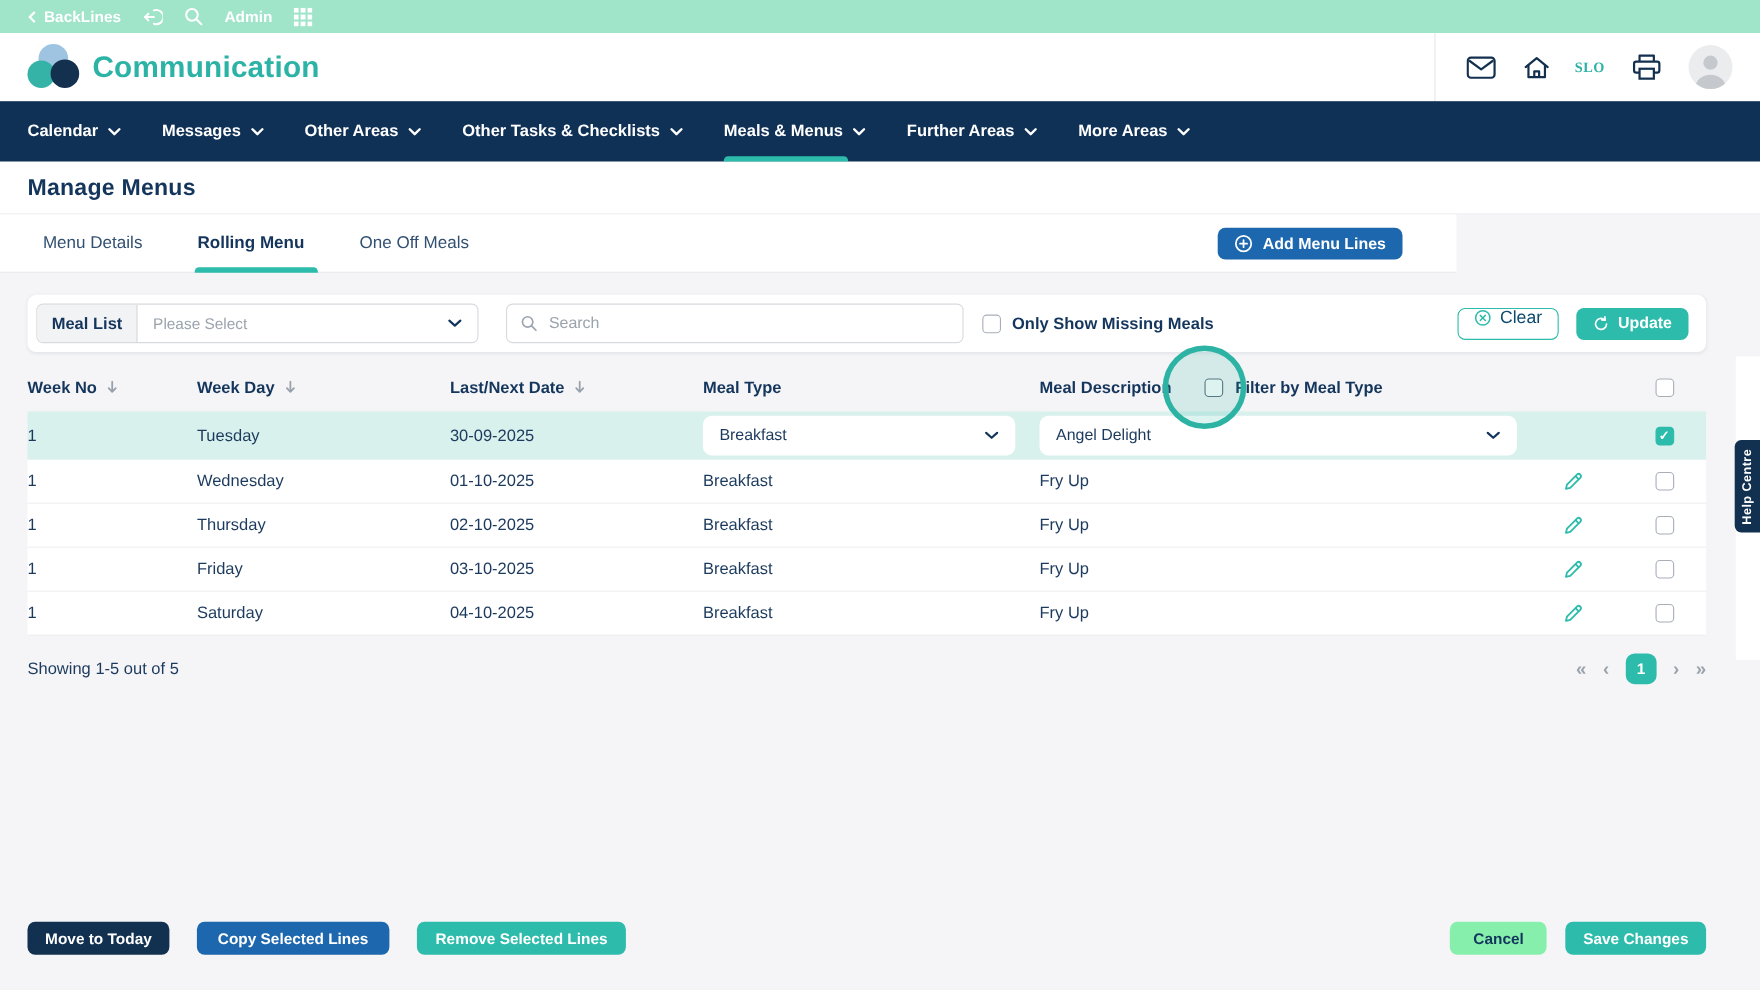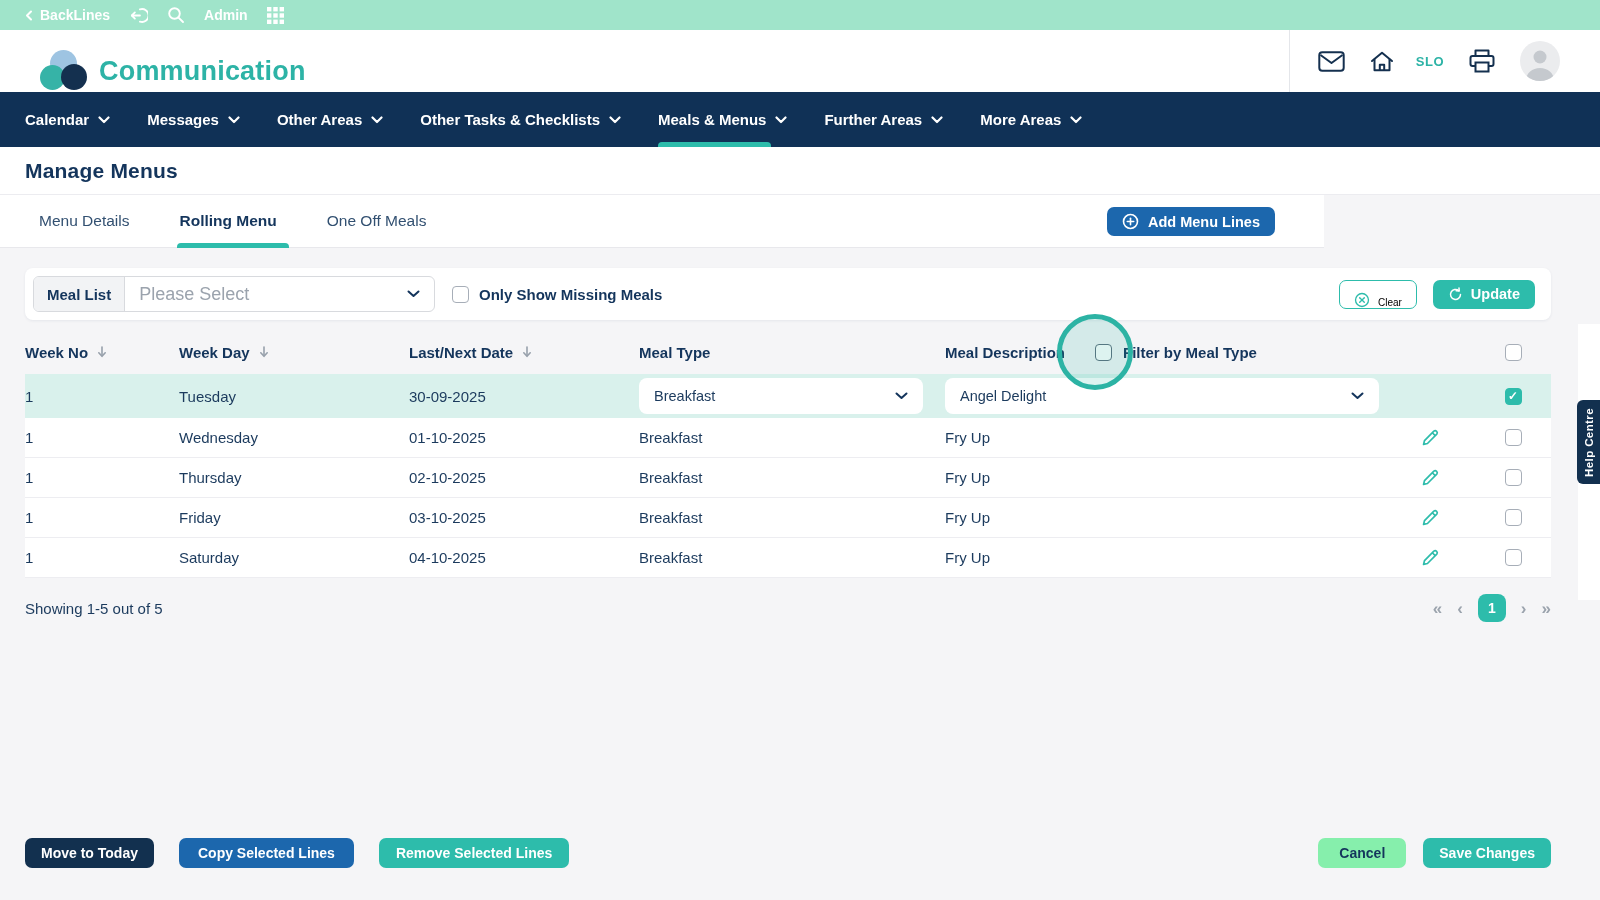--- a/index.html
+++ b/index.html
@@ -13,31 +13,31 @@
   }
   
   .topbar { position:absolute; top:0; left:0; width:1600px; height:30px; background:#a0e4ca;
     display:flex; align-items:center; padding:0 16px 0 25px;
     color:#fff; font-weight:bold; font-size:14px; }
   .topbar-left { display:flex; align-items:center; gap:7px; cursor:pointer; }
   .topbar-right { display:flex; align-items:center; gap:19px; }
   .tb-link { cursor:pointer; }
   
   .header { position:absolute; top:30px; left:0; width:1600px; height:62px; background:#fff;
-    display:flex; align-items:flex-end; justify-content:space-between; padding:0 40px; }
+    display:flex; align-items:center; justify-content:space-between; padding:0 25px; }
   .brand { display:flex; align-items:center; gap:13px; }
   .logo { position:relative; width:46px; height:42px; }
   .logo i { position:absolute; border-radius:50%; }
   .logo .c1 { width:27px; height:27px; left:10px; top:0;  background:#9ec4e2; }
   .logo .c2 { width:25px; height:25px; left:0;  top:15px; background:#36b3a7; }
   .logo .c3 { width:26px; height:26px; left:21px; top:14px; background:#14304f; }
   .brand-title { color:#2db3a6; font-size:27px; font-weight:bold; letter-spacing:.2px; }
   .header-icons { display:flex; align-items:center; gap:25px; border-left:1px solid #e4e6ea;
     padding-left:28px; height:62px; }
-  .home-group { display:flex; align-items:center; gap:22px; }
+  .home-group { display:flex; align-items:center; gap:22px;font-family:Liberation Serif, serif; }
   .slo { color:#2db3a6; font-size:13px; font-weight:bold; letter-spacing:.5px; }
   .avatar { width:40px; height:40px; border-radius:50%; background:#ebecee; overflow:hidden;
     display:flex; align-items:flex-end; justify-content:center; cursor:pointer; }
   
   .nav { position:absolute; top:92px; left:0; width:1600px; height:55px; background:#103156;
     display:flex; align-items:stretch; padding:0 25px; gap:37px; }
   .nav-item { position:relative; display:flex; align-items:center; gap:9px; color:#fff;
     font-size:15px; font-weight:600; cursor:pointer; }
   .nav-underline { position:absolute; bottom:0; left:0; right:16px; height:5px;
     background:#2dbcab; border-radius:4px 4px 0 0; }
@@ -57,35 +57,35 @@
     border:none; border-radius:7px; display:flex; align-items:center; gap:9px; padding:0 15px;
     font-size:14.5px; font-weight:600; font-family:inherit; cursor:pointer; }
   
   .filter-card { position:absolute; left:25px; top:268px; width:1526px; height:52px; background:#fff;
     border-radius:8px; box-shadow:0 1px 3px rgba(20,48,79,.07); display:flex; align-items:center;
     padding:0 16px 0 8px; }
   .meal-list-group { display:flex; align-items:center; width:402px; height:36px;
     border:1px solid #d8dade; border-radius:6px; overflow:hidden; cursor:pointer; }
   .meal-list-label { background:#f2f3f5; border-right:1px solid #d8dade; height:100%;
     display:flex; align-items:center; padding:0 13px; font-size:15px; font-weight:bold; color:#14355c; }
-  .meal-list-value { flex:1; padding:0 14px; font-size:18px; color:#9ba3ad; }
+  .meal-list-value { flex:1; padding:0 14px; font-size:14px; color:#9ba3ad; }
   .meal-list-group .dd-chevron { margin-right:14px; }
   .search-box { margin-left:25px; width:416px; height:36px; border:1px solid #d8dade; border-radius:6px;
     display:flex; align-items:center; gap:10px; padding:0 12px; }
   .search-box input { border:none; outline:none; flex:1; font-size:14.5px; color:#1b3a5d;
     font-family:inherit; background:transparent; }
   .search-box input::placeholder { color:#9ba3ad; }
   .missing-group { margin-left:17px; display:flex; align-items:center; gap:10px; cursor:pointer; }
   .missing-label { font-size:15px; font-weight:bold; color:#14355c; }
   .checkbox { width:17px; height:17px; border:1.5px solid #a7aeb8; border-radius:4px; background:#fff;
     display:inline-flex; align-items:center; justify-content:center; cursor:pointer; flex:none; }
   .checkbox.dark-border { border-color:#5d6c7c; }
   .checkbox.checked { background:#2dbcab; border-color:#2dbcab; }
-  .clear-btn { margin-left:auto; height:29px; border:1px solid #2dbcab; background:#fff; color:#000000;
-    border-radius:7px; display:flex; align-items:flex-end; gap:8px; padding:0 14px; font-size:10px;
+  .clear-btn { margin-left:auto; height:29px; border:1px solid #2dbcab; background:#fff; color:#0c4a6e;
+    border-radius:7px; display:flex; align-items:flex-start; gap:8px; padding:0 14px; font-size:16px;
     font-family:inherit; cursor:pointer; }
   .update-btn { margin-left:16px; height:29px; background:#2dbcab; border:none; color:#fff;
     border-radius:7px; display:flex; align-items:center; gap:8px; padding:0 15px; font-size:14.5px;
     font-weight:600; font-family:inherit; cursor:pointer; }
   
   .right-gutter { position:absolute; right:0; top:324px; width:22px; height:276px; background:#fff; }
   .table { position:absolute; left:25px; top:330px; width:1526px; }
   .grid-row { display:grid; grid-template-columns:154px 230px 230px 306px 440px 90px 76px;
     align-items:center; }
   .thead { height:44px; font-size:15px; font-weight:bold; color:#14355c; }
@@ -308,20 +308,29 @@
 <div class="filter-card">
   <div class="meal-list-group">
     <span class="meal-list-label">Meal List</span>
     <span class="meal-list-value">Please Select</span>
     <span class="dd-chevron">
       <svg width="13" height="8" viewBox="0 0 13 8">
           <polyline points="1.5,1.5 6.5,6 11.5,1.5" fill="none" stroke="#14355c" stroke-width="2" stroke-linecap="round" stroke-linejoin="round"></polyline>
         </svg>
     </span>
   </div>
+  <div class="search-box">
+    <span>
+      <svg width="16" height="16" viewBox="0 0 18 18">
+          <circle cx="7.5" cy="7.5" r="5.3" fill="none" stroke="#9ba3ad" stroke-width="1.7"></circle>
+          <line x1="11.8" y1="11.8" x2="16" y2="16" stroke="#9ba3ad" stroke-width="1.7" stroke-linecap="round"></line>
+        </svg>
+    </span>
+    <input type="text" placeholder="Search" style="">
+  </div>
   <div class="missing-group">
     <span class="checkbox"></span>
     <span class="missing-label">Only Show Missing Meals</span>
   </div>
   <button class="clear-btn">
     <span>
       <svg width="16" height="16" viewBox="0 0 18 18">
           <circle cx="9" cy="9" r="7.3" fill="none" stroke="#2dbcab" stroke-width="1.5"></circle>
           <line x1="6.4" y1="6.4" x2="11.6" y2="11.6" stroke="#2dbcab" stroke-width="1.5" stroke-linecap="round"></line>
           <line x1="11.6" y1="6.4" x2="6.4" y2="11.6" stroke="#2dbcab" stroke-width="1.5" stroke-linecap="round"></line>

